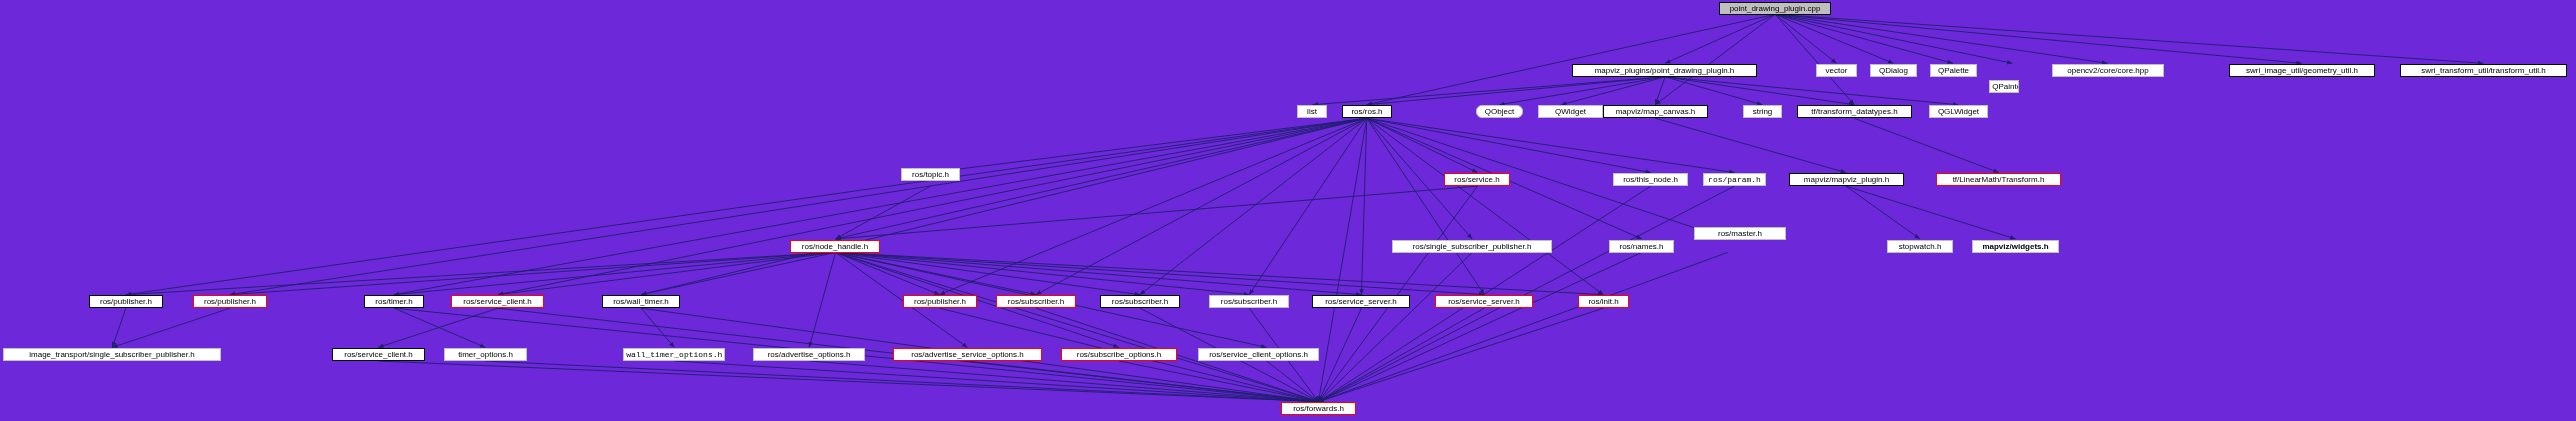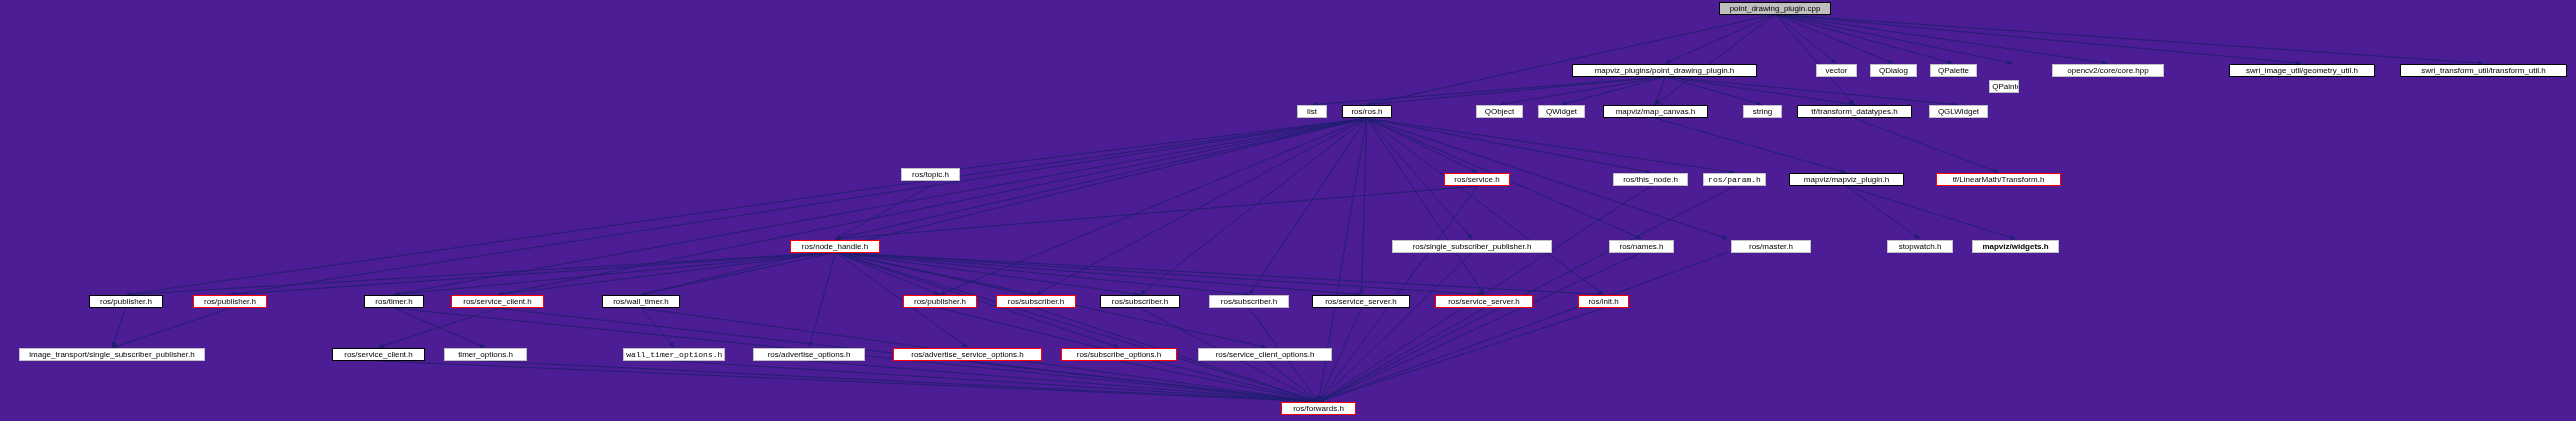--- a/index.html
+++ b/index.html
@@ -4,21 +4,21 @@
 <style>
   html, body {
     margin: 0;
     padding: 0;
     background: #ffffff;
   }
   #graph {
     position: relative;
     width: 2576px;
     height: 422px;
-    background: #4c1d95;
+    background: #6d28d9;
     font-family: "Liberation Sans", sans-serif;
     overflow: hidden;
   }
   #edges {
     position: absolute;
     left: 0;
     top: 0;
     width: 2576px;
     height: 422px;
     pointer-events: none;
@@ -161,54 +161,54 @@
       <div class="node black" style="left: 1572px; top: 64px; width: 185px;">mapviz_plugins/point_drawing_plugin.h</div>
       <div class="node gray" style="left: 1816px; top: 64px; width: 41px;">vector</div>
       <div class="node gray" style="left: 1870px; top: 64px; width: 47px;">QDialog</div>
       <div class="node gray" style="left: 1930px; top: 64px; width: 47px;">QPalette</div>
       <div class="node gray" style="left: 1989px; top: 80px; width: 30px;">QPainter</div>
       <div class="node gray" style="left: 2052px; top: 64px; width: 112px;">opencv2/core/core.hpp</div>
       <div class="node black" style="left: 2229px; top: 64px; width: 146px;">swri_image_util/geometry_util.h</div>
       <div class="node black" style="left: 2400px; top: 64px; width: 167px;">swri_transform_util/transform_util.h</div>
       <div class="node gray" style="left: 1297px; top: 105px; width: 30px;">list</div>
       <div class="node black" style="left: 1342px; top: 105px; width: 50px;">ros/ros.h</div>
-      <div class="node gray" style="left: 1476px; top: 105px; width: 47px;">QObject</div>
-      <div class="node gray" style="left: 1538px; top: 105px; width: 47px;">QWidget</div>
+      <div class="node gray" style="left: 1476px; top: 105px; width: 47px; border-radius: 6px;">QObject</div>
+      <div class="node gray" style="left: 1538px; top: 105px; width: 65px;">QWidget</div>
       <div class="node black" style="left: 1603px; top: 105px; width: 105px;">mapviz/map_canvas.h</div>
       <div class="node gray" style="left: 1743px; top: 105px; width: 39px;">string</div>
       <div class="node black" style="left: 1797px; top: 105px; width: 115px;">tf/transform_datatypes.h</div>
       <div class="node gray" style="left: 1929px; top: 105px; width: 59px;">QGLWidget</div>
       <div class="node gray" style="left: 901px; top: 161px; width: 59px; margin-top: 7px;">ros/topic.h</div>
       <div class="node red" style="left: 1444px; top: 173px; width: 66px;">ros/service.h</div>
       <div class="node gray" style="left: 1613px; top: 173px; width: 75px;">ros/this_node.h</div>
       <div class="node gray" style="left: 1703px; top: 173px; width: 63px; font-family: Liberation Mono, monospace;">ros/param.h</div>
       <div class="node black" style="left: 1789px; top: 173px; width: 115px;">mapviz/mapviz_plugin.h</div>
       <div class="node red" style="left: 1936px; top: 173px; width: 125px;">tf/LinearMath/Transform.h</div>
       <div class="node red" style="left: 790px; top: 240px; width: 90px;">ros/node_handle.h</div>
       <div class="node gray" style="left: 1392px; top: 240px; width: 160px;">ros/single_subscriber_publisher.h</div>
       <div class="node gray" style="left: 1609px; top: 240px; width: 65px;">ros/names.h</div>
-      <div class="node gray" style="left: 1694px; top: 240px; width: 80px; margin-left: 37px;">ros/master.h</div>
+      <div class="node gray" style="left: 1694px; top: 227px; width: 92px;">ros/master.h</div>
       <div class="node gray" style="left: 1887px; top: 240px; width: 66px;">stopwatch.h</div>
       <div class="node gray" style="left: 1972px; top: 240px; width: 87px; font-weight: bold;">mapviz/widgets.h</div>
       <div class="node black" style="left: 89px; top: 295px; width: 74px;">ros/publisher.h</div>
       <div class="node red" style="left: 193px; top: 295px; width: 74px;">ros/publisher.h</div>
       <div class="node black" style="left: 364px; top: 295px; width: 60px;">ros/timer.h</div>
       <div class="node red" style="left: 451px; top: 295px; width: 93px;">ros/service_client.h</div>
       <div class="node black" style="left: 602px; top: 295px; width: 78px;">ros/wall_timer.h</div>
       <div class="node red" style="left: 903px; top: 295px; width: 74px;">ros/publisher.h</div>
       <div class="node red" style="left: 996px; top: 295px; width: 80px;">ros/subscriber.h</div>
       <div class="node black" style="left: 1100px; top: 295px; width: 80px;">ros/subscriber.h</div>
       <div class="node gray" style="left: 1209px; top: 295px; width: 80px;">ros/subscriber.h</div>
       <div class="node black" style="left: 1312px; top: 295px; width: 98px;">ros/service_server.h</div>
       <div class="node red" style="left: 1435px; top: 295px; width: 98px;">ros/service_server.h</div>
       <div class="node red" style="left: 1578px; top: 295px; width: 51px;">ros/init.h</div>
-      <div class="node gray" style="left: 19px; top: 348px; width: 186px;">image_transport/single_subscriber_publisher.h</div>
+      <div class="node gray" style="left: 3px; top: 348px; width: 218px;">image_transport/single_subscriber_publisher.h</div>
       <div class="node black" style="left: 332px; top: 348px; width: 93px;">ros/service_client.h</div>
       <div class="node gray" style="left: 444px; top: 348px; width: 83px;">timer_options.h</div>
       <div class="node gray" style="left: 623px; top: 348px; width: 102px; font-family: Liberation Mono, monospace;">wall_timer_options.h</div>
       <div class="node gray" style="left: 753px; top: 348px; width: 112px;">ros/advertise_options.h</div>
       <div class="node red" style="left: 893px; top: 348px; width: 149px;">ros/advertise_service_options.h</div>
       <div class="node red" style="left: 1061px; top: 348px; width: 116px;">ros/subscribe_options.h</div>
-      <div class="node gray" style="left: 1198px; top: 348px; width: 134px;">ros/service_client_options.h</div>
+      <div class="node gray" style="left: 1198px; top: 348px; width: 121px;">ros/service_client_options.h</div>
       <div class="node red" style="left: 1281px; top: 402px; width: 75px;">ros/forwards.h</div>
     </div>
 </div>
 
 
 </body></html>

